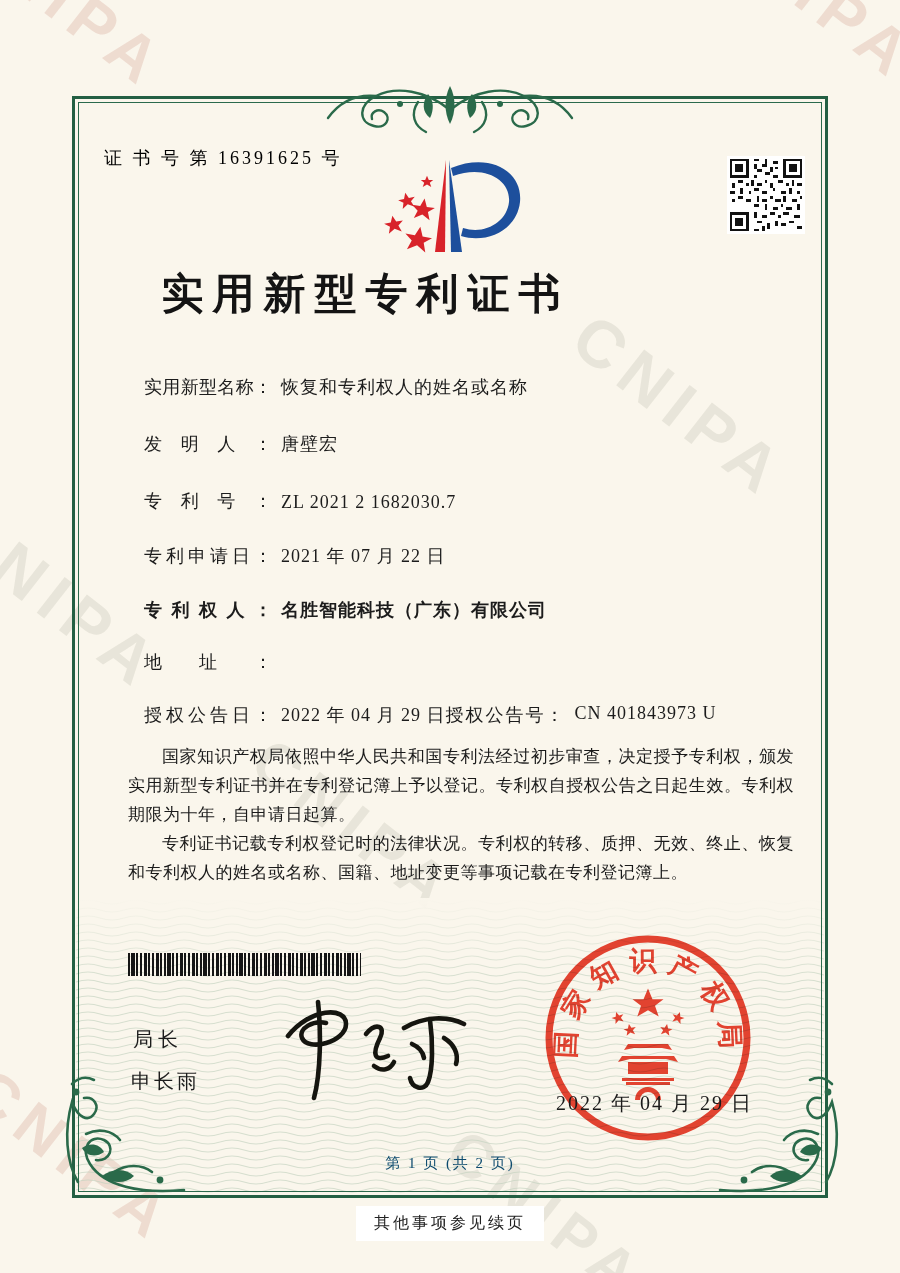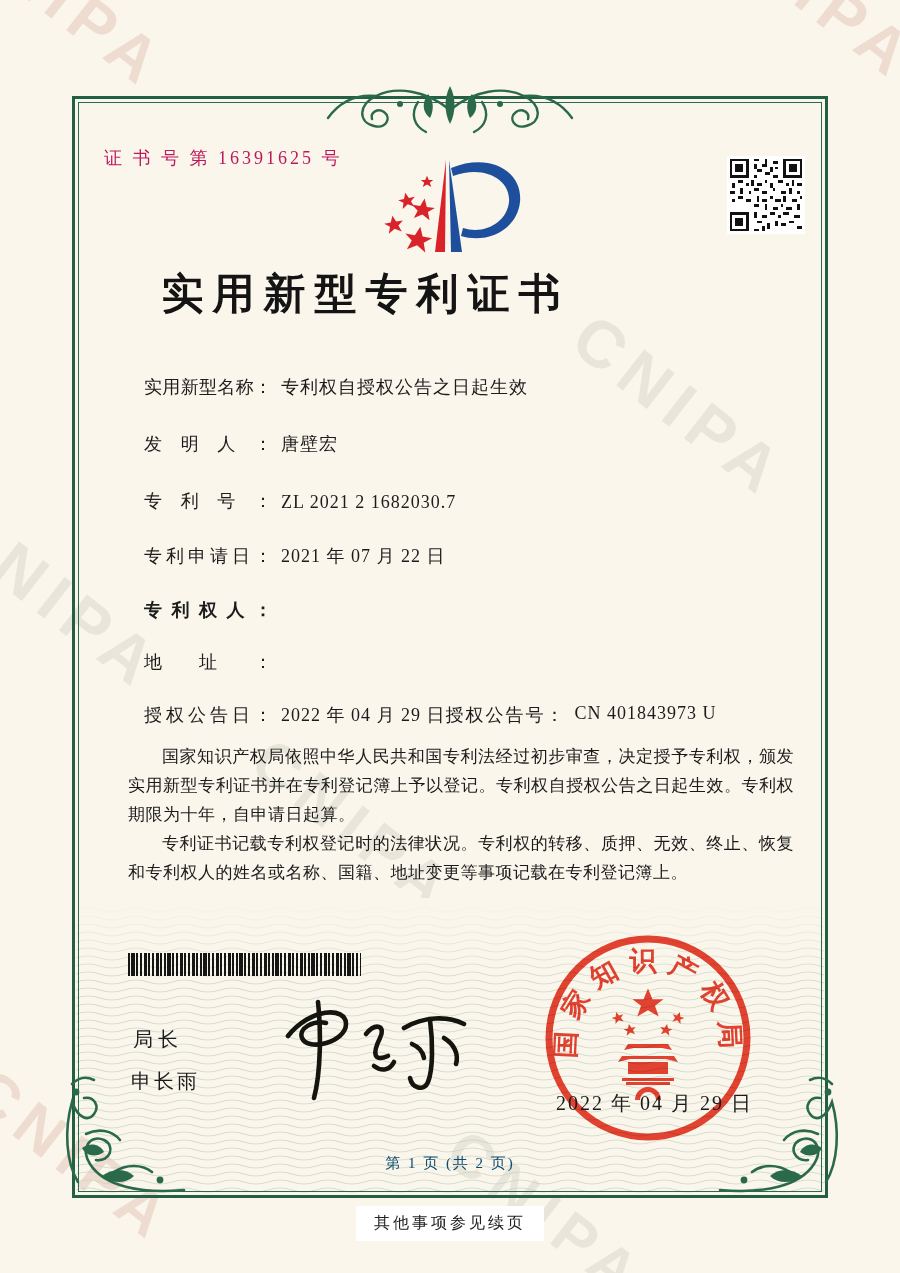--- a/index.html
+++ b/index.html
@@ -27,21 +27,21 @@
   
   .frame{position:absolute;left:72px;top:96px;width:750px;height:1096px;
       border:3px solid #235f43;z-index:3;}
   .frame::before{content:'';position:absolute;inset:3px;border:1px solid #2b6a4d;}
   .ornament{position:absolute;z-index:4;}
   .orn-top{left:318px;top:80px;}
   .orn-bl{left:56px;top:1064px;}
   .orn-br{left:714px;top:1064px;transform:scaleX(-1);}
 
   
-  .cert-no{position:absolute;left:104px;top:146px;font-size:18px;letter-spacing:3px;color:#be185d;z-index:5;}
+  .cert-no{position:absolute;left:104px;top:146px;font-size:18px;letter-spacing:3px;color:#000000;z-index:5;}
   .logo{position:absolute;left:363px;top:150px;z-index:5;}
   .qr{position:absolute;left:727px;top:156px;width:78px;height:78px;z-index:5;}
   .title{position:absolute;left:0;top:266px;width:731px;text-align:center;
       font-size:42px;font-weight:600;letter-spacing:9px;color:#141414;z-index:5;}
 
   
   .fields{position:absolute;left:128px;top:372px;width:666px;z-index:5;font-size:18px;color:#1c1c1c;}
   .frow{position:absolute;left:16px;display:flex;align-items:flex-end;}
   .flabel{display:inline-block;width:128px;text-align:justify;text-align-last:justify;flex:0 0 128px;}
   .fvalue{margin-left:9px;letter-spacing:1px;}
@@ -184,36 +184,37 @@
         <rect x="3" y="23" width="3" height="3"></rect>
       <path d="M10,1h2v1h-2zM14,1h1v2h-1zM17,2h2v1h-2zM10,3h1v2h-1zM13,3h2v1h-2zM16,4h1v2h-1zM18,4h1v1h-1zM11,5h2v1h-2zM14,6h2v1h-2zM10,7h1v1h-1zM17,7h2v1h-2zM2,10h1v2h-1zM4,9h2v1h-2zM7,10h1v1h-1zM9,9h1v2h-1zM11,10h2v1h-2zM14,9h1v1h-1zM16,10h1v2h-1zM19,9h2v1h-2zM22,10h1v1h-1zM24,9h1v2h-1zM26,10h2v1h-2zM1,13h2v1h-2zM5,12h1v2h-1zM8,13h1v1h-1zM10,12h2v1h-2zM13,13h2v1h-2zM17,12h1v1h-1zM20,13h2v1h-2zM23,12h1v2h-1zM26,13h1v1h-1zM2,16h1v1h-1zM4,15h2v1h-2zM7,16h2v1h-2zM11,15h1v2h-1zM13,16h2v1h-2zM16,15h1v1h-1zM18,16h2v1h-2zM21,15h1v2h-1zM24,16h2v1h-2zM27,15h1v1h-1zM10,18h2v1h-2zM14,18h1v2h-1zM17,19h2v1h-2zM20,18h1v1h-1zM22,19h2v1h-2zM26,18h1v2h-1zM10,21h1v2h-1zM13,22h2v1h-2zM16,21h2v1h-2zM19,22h1v1h-1zM21,21h2v1h-2zM25,22h2v1h-2zM11,24h2v1h-2zM15,25h1v2h-1zM18,24h1v2h-1zM20,25h2v1h-2zM23,24h2v1h-2zM26,26h2v1h-2zM10,27h2v1h-2zM13,26h1v2h-1z"></path>
     </g>
   </svg>
 
   <div class="title">实用新型专利证书</div>
 
   <div class="fields">
     <div class="frow r1">
       <span class="flabel">实用新型名称：</span>
-      <span class="fvalue">专利权自授权公告之日起生效</span>
+      <span class="fvalue">恢复和专利权人的姓名或名称</span>
     </div>
     <div class="frow r2">
       <span class="flabel">发明人：</span>
       <span class="fvalue">唐壁宏</span>
     </div>
     <div class="frow r3">
       <span class="flabel">专利号：</span>
       <span class="fvalue">ZL 2021 2 1682030.7</span>
     </div>
     <div class="frow r4">
       <span class="flabel">专利申请日：</span>
       <span class="fvalue">2021 年 07 月 22 日</span>
     </div>
     <div class="frow r5">
       <span class="flabel">专利权人：</span>
+      <span class="fvalue">名胜智能科技（广东）有限公司</span>
     </div>
     <div class="frow r6">
       <span class="flabel">地址：</span>
     </div>
     <div class="frow r7">
       <span class="flabel">授权公告日：</span>
       <span class="fvalue">2022 年 04 月 29 日</span>
       <span class="pair2">
         <span class="flabel2">授权公告号：</span>
         <span class="fvalue">CN 401843973 U</span>

